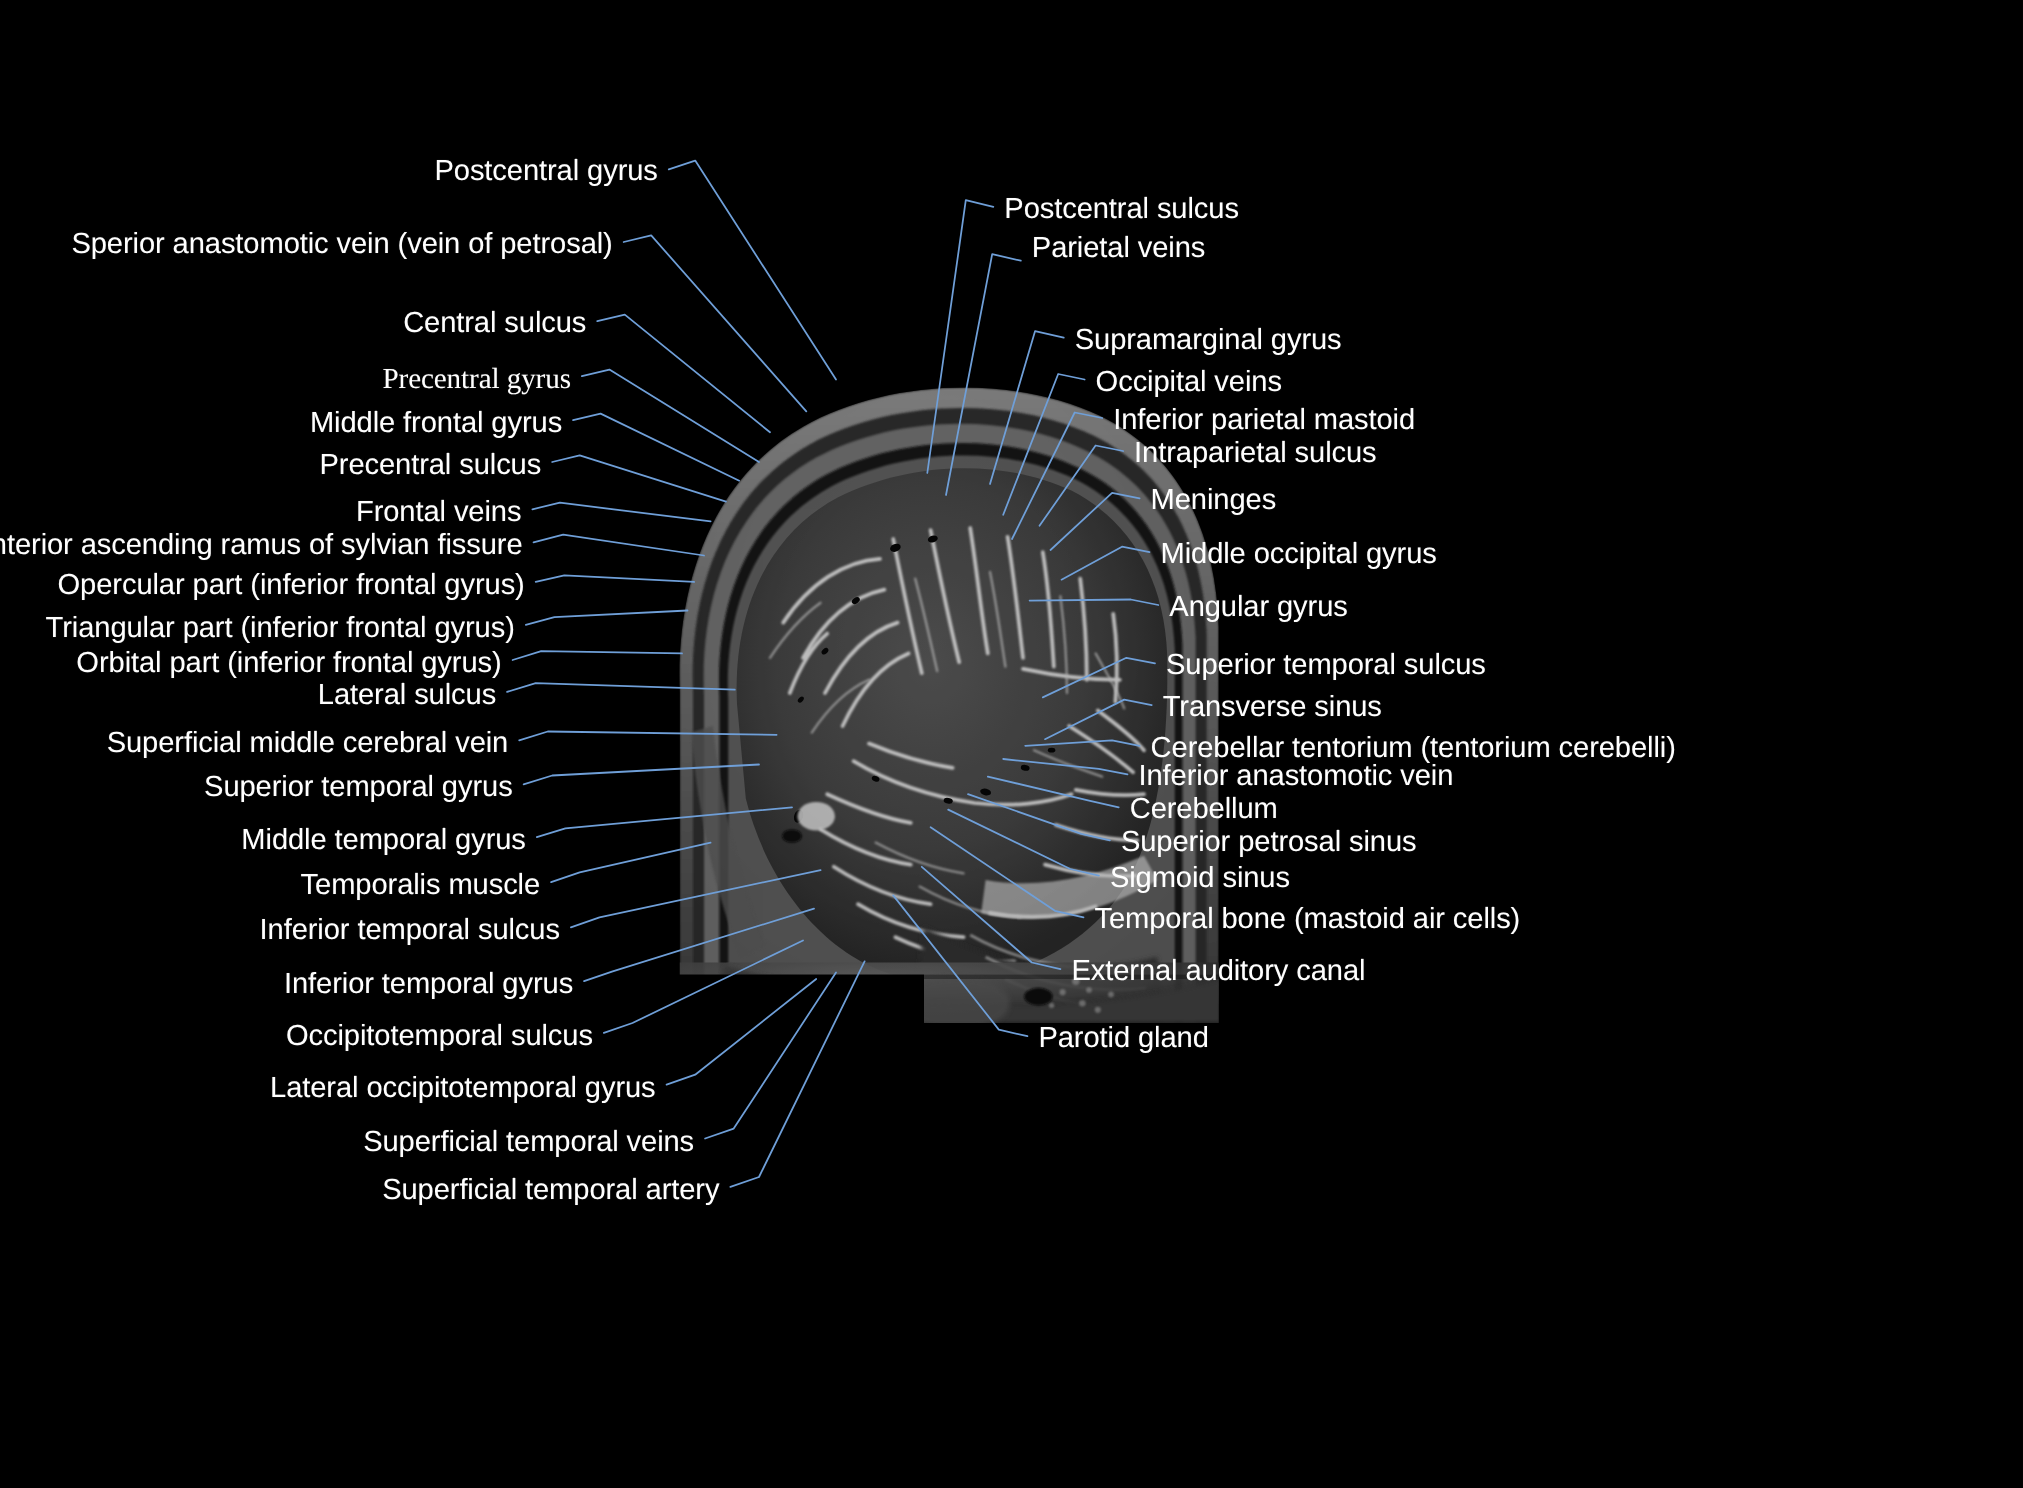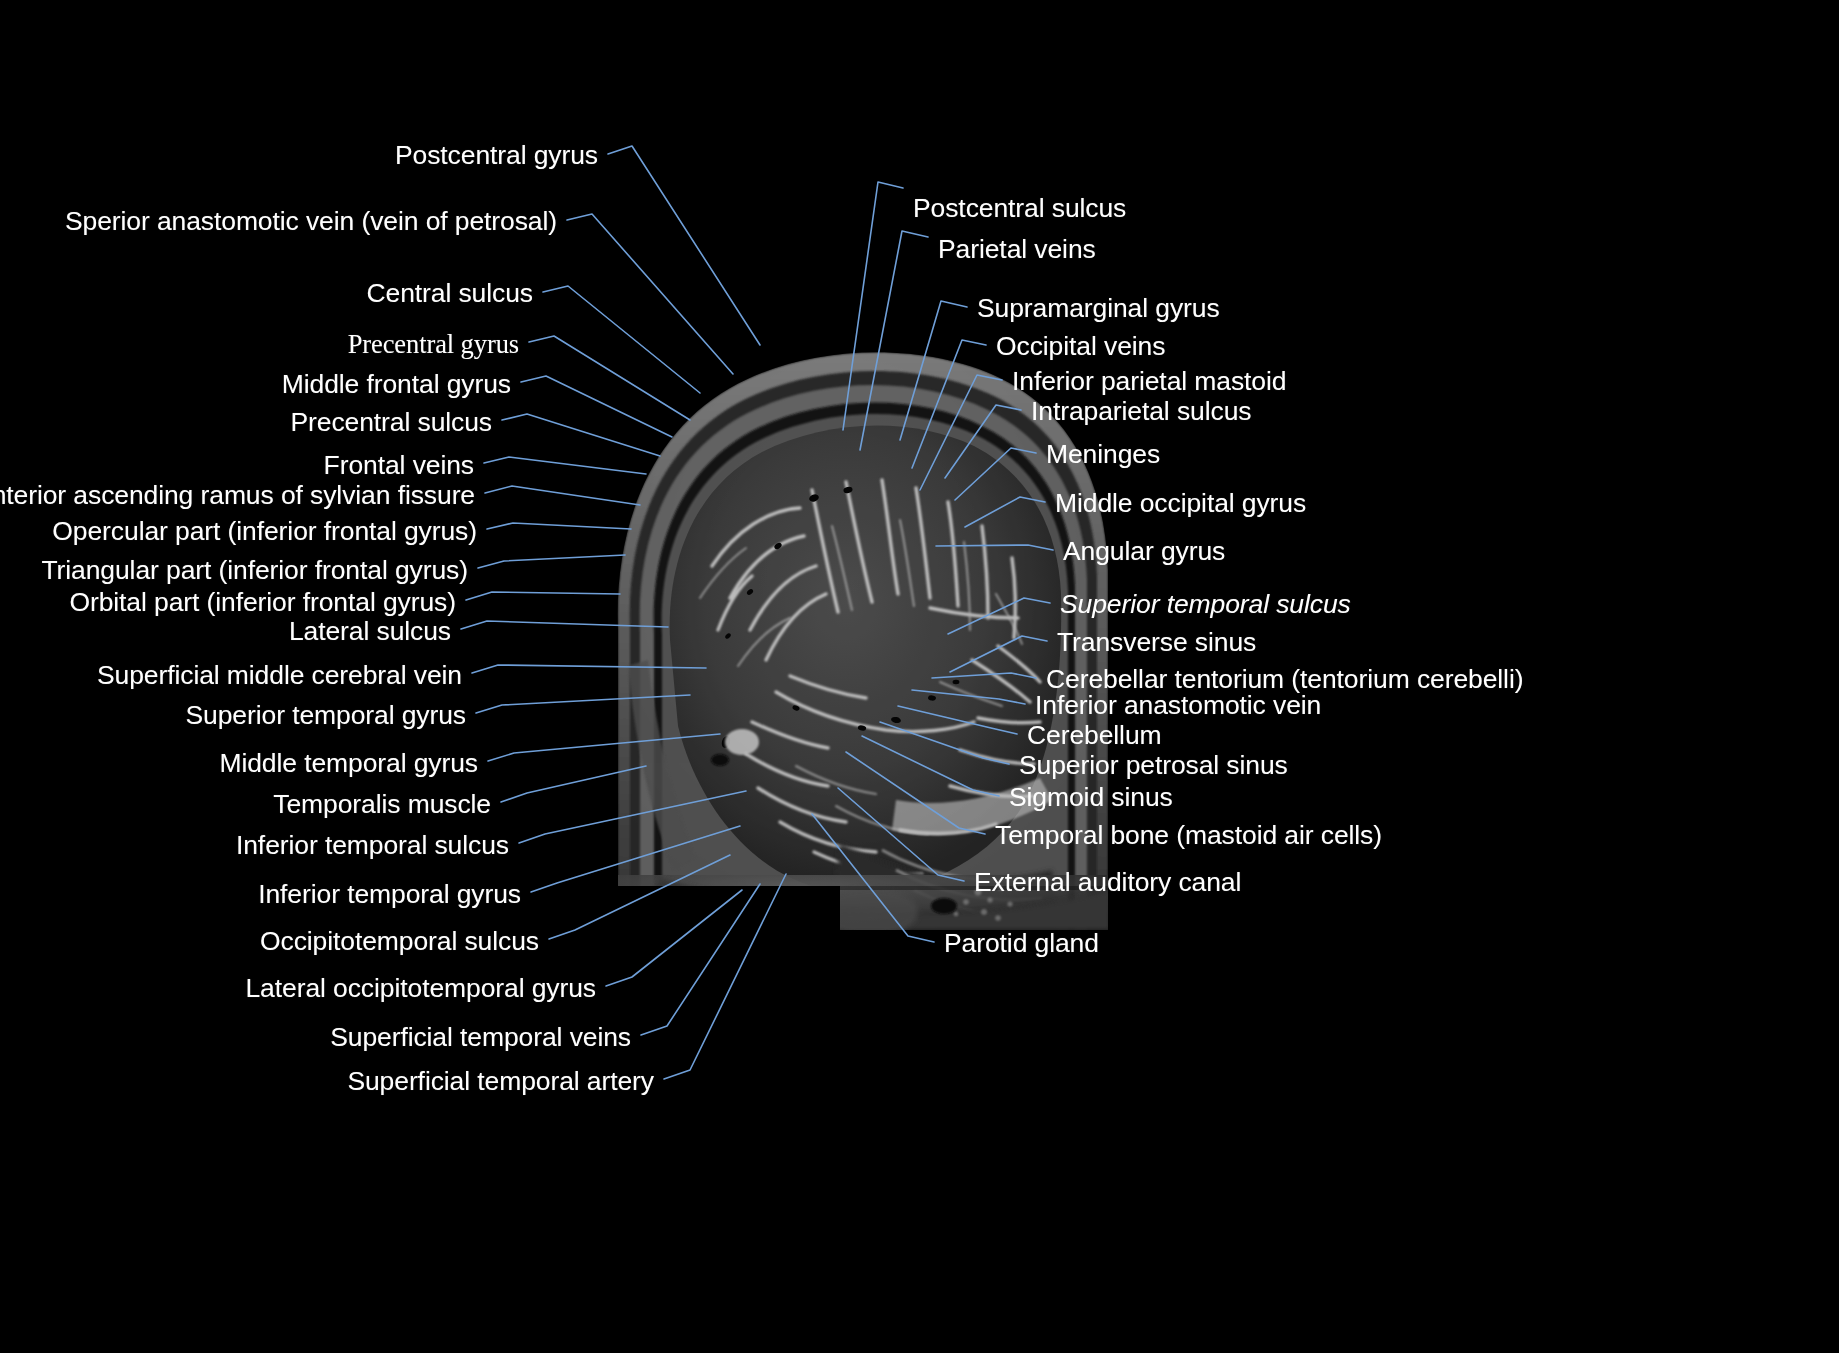--- a/index.html
+++ b/index.html
@@ -274,30 +274,30 @@
       <div class="label r" style="left: 478px; top: 750px;">Middle temporal gyrus</div>
       <div class="label r" style="left: 491px; top: 791px;">Temporalis muscle</div>
       <div class="label r" style="left: 509px; top: 832px;">Inferior temporal sulcus</div>
       <div class="label r" style="left: 521px; top: 881px;">Inferior temporal gyrus</div>
       <div class="label r" style="left: 539px; top: 928px;">Occipitotemporal sulcus</div>
       <div class="label r" style="left: 596px; top: 975px;">Lateral occipitotemporal gyrus</div>
       <div class="label r" style="left: 631px; top: 1024px;">Superficial temporal veins</div>
       <div class="label r" style="left: 654px; top: 1068px;">Superficial temporal artery</div>
     </div>
   <div id="right-labels">
-      <div class="label" style="left: 913px; top: 176px; margin-top: 19px;">Postcentral sulcus</div>
-      <div class="label" style="left: 938px; top: 236px;">Parietal veins</div>
+      <div class="label" style="left: 913px; top: 176px;">Postcentral sulcus</div>
+      <div class="label" style="left: 938px; top: 212px;">Parietal veins</div>
       <div class="label" style="left: 977px; top: 295px;">Supramarginal gyrus</div>
       <div class="label" style="left: 996px; top: 333px;">Occipital veins</div>
       <div class="label" style="left: 1012px; top: 368px;">Inferior parietal mastoid</div>
       <div class="label" style="left: 1031px; top: 398px;">Intraparietal sulcus</div>
       <div class="label" style="left: 1046px; top: 441px;">Meninges</div>
       <div class="label" style="left: 1055px; top: 490px;">Middle occipital gyrus</div>
       <div class="label" style="left: 1063px; top: 538px;">Angular gyrus</div>
-      <div class="label" style="left: 1060px; top: 591px; font-style: italic;">Superior temporal sulcus</div>
+      <div class="label" style="left: 1060px; top: 591px;">Superior temporal sulcus</div>
       <div class="label" style="left: 1057px; top: 629px;">Transverse sinus</div>
       <div class="label" style="left: 1046px; top: 666px;">Cerebellar tentorium (tentorium cerebelli)</div>
       <div class="label" style="left: 1035px; top: 692px;">Inferior anastomotic vein</div>
       <div class="label" style="left: 1027px; top: 722px;">Cerebellum</div>
       <div class="label" style="left: 1019px; top: 752px;">Superior petrosal sinus</div>
       <div class="label" style="left: 1009px; top: 784px;">Sigmoid sinus</div>
       <div class="label" style="left: 995px; top: 822px;">Temporal bone (mastoid air cells)</div>
       <div class="label" style="left: 974px; top: 869px;">External auditory canal</div>
       <div class="label" style="left: 944px; top: 930px;">Parotid gland</div>
     </div>

